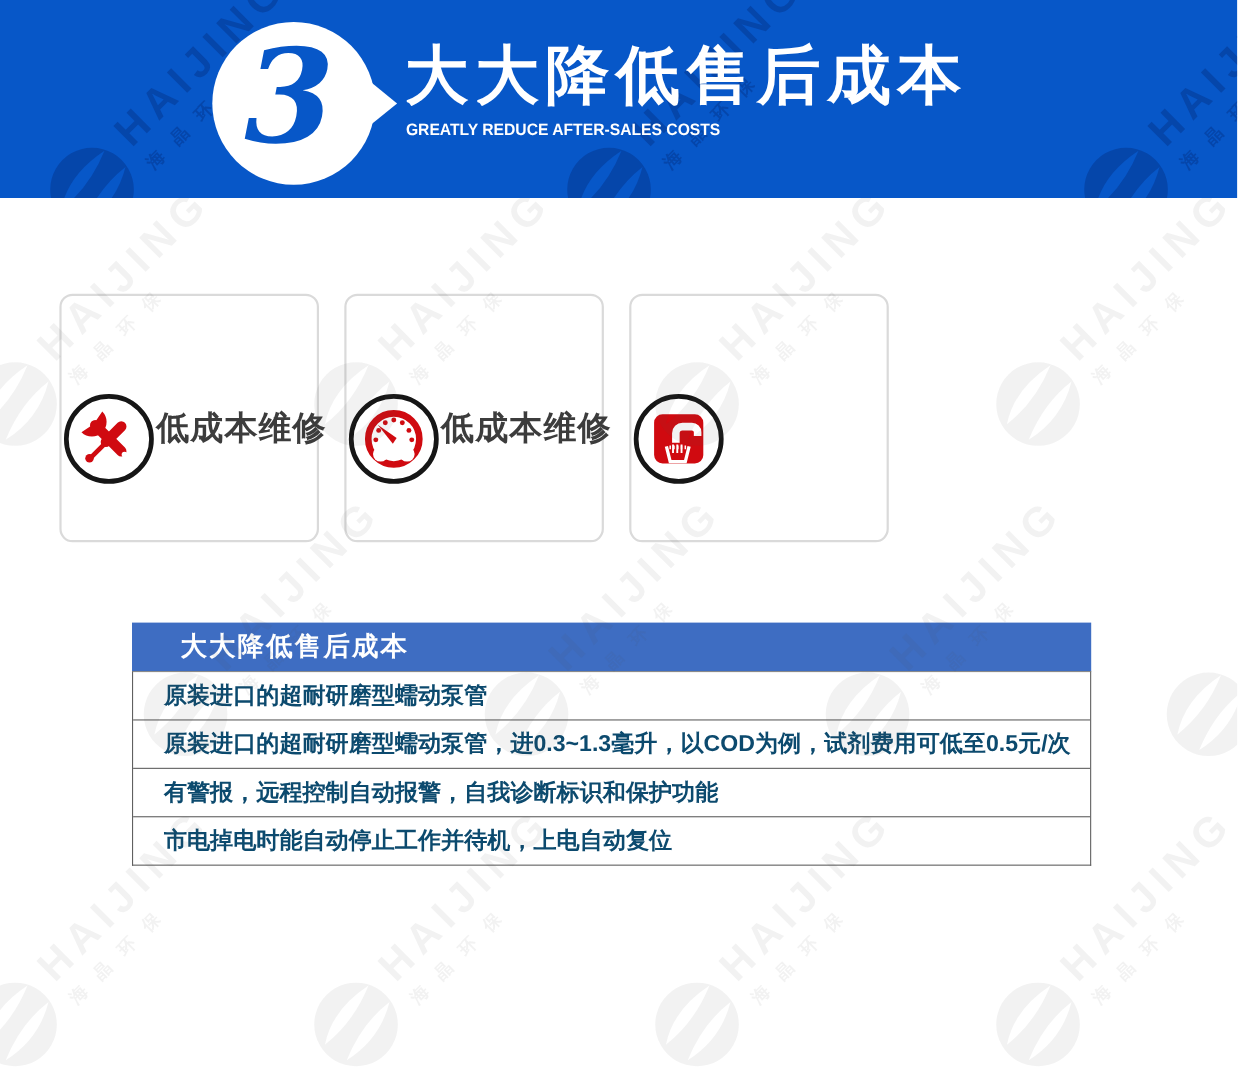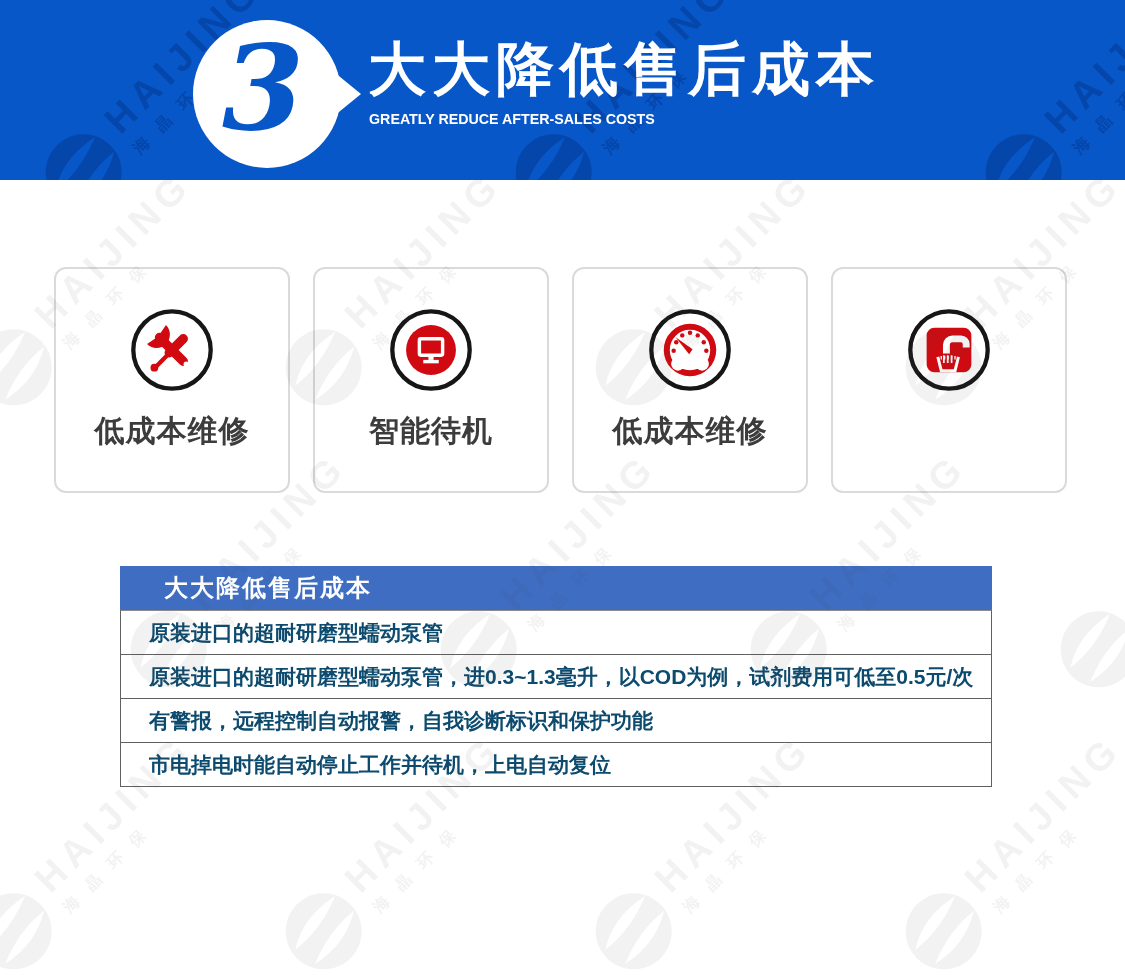--- a/index.html
+++ b/index.html
@@ -17,21 +17,21 @@
   .step-num{font-family:"DejaVu Serif","Liberation Serif",serif;font-style:italic;font-weight:bold;
             font-size:118px;line-height:1;color:#0757c8;transform:translate(-4px,-6px);}
   .banner-title{position:absolute;left:368px;top:36px;color:#ffffff;font-weight:bold;
             font-size:58px;line-height:1.15;letter-spacing:6px;white-space:nowrap;}
   .banner-subtitle{position:absolute;left:369px;top:110px;color:#ffffff;font-weight:bold;
             font-size:15px;letter-spacing:0px;transform:scaleX(.95);transform-origin:left;white-space:nowrap;}
 
   
   .cards{position:absolute;left:54px;top:267px;display:flex;gap:23px;}
   .card{width:232px;height:222px;background:#fff;border:2px solid #dadada;border-radius:12px;
-        display:flex;flex-direction:column;align-items:center;}
+        display:flex;flex-direction:row;align-items:center;}
   .card .icon-wrap{margin-top:38px;width:86px;height:86px;}
   .card .label{margin-top:18px;font-size:30px;font-weight:bold;color:#3c3c3c;
         letter-spacing:1px;white-space:nowrap;}
 
   
   .table-wrap{position:absolute;left:120px;top:566px;width:872px;}
   .t-header{height:44px;background:#3e6dc2;color:#fff;font-size:24px;font-weight:bold;
         letter-spacing:2px;line-height:44px;padding-left:44px;box-sizing:border-box;}
   .t-body{border:1px solid #606060;border-top:1px solid #8a8a8a;box-sizing:border-box;background:#fff;}
   .t-row{height:43px;line-height:43px;padding-left:28px;font-size:21px;font-weight:bold;color:#0c4a6e;
@@ -121,32 +121,20 @@
             <rect x="44.5" y="26" width="11" height="34" rx="5.5" transform="rotate(45 50 50)"></rect>
             <rect x="48" y="55" width="5" height="24" transform="rotate(45 50 50)"></rect>
             <circle cx="29.5" cy="70.5" r="4.5"></circle>
           </g>
           <circle cx="66.5" cy="66.5" r="3" fill="#fff"></circle>
         </svg>
       </div>
       <div class="label">低成本维修</div>
     </div>
 
-    <div class="card">
-      <div class="icon-wrap">
-        <svg width="86" height="86" viewBox="0 0 100 100">
-          <circle cx="50" cy="50" r="45" fill="#fff" stroke="#161616" stroke-width="5"></circle>
-          <circle cx="50" cy="50" r="29" fill="#d00a10"></circle>
-          <rect x="36.5" y="37" width="27" height="19" rx="1.5" fill="none" stroke="#fff" stroke-width="4"></rect>
-          <rect x="47" y="57.5" width="6" height="4" fill="#fff"></rect>
-          <rect x="41" y="61.5" width="18" height="4" fill="#fff"></rect>
-        </svg>
-      </div>
-      <div class="label">智能待机</div>
-    </div>
 
     <div class="card">
       <div class="icon-wrap">
         <svg width="86" height="86" viewBox="0 0 100 100">
           <circle cx="50" cy="50" r="45" fill="#fff" stroke="#161616" stroke-width="5"></circle>
           <circle cx="50" cy="50" r="27" fill="none" stroke="#d00a10" stroke-width="7"></circle>
           <circle cx="36" cy="66" r="8" fill="#fff"></circle>
           <circle cx="64" cy="66" r="8" fill="#fff"></circle>
           <g fill="#d00a10">
             <circle cx="31" cy="51" r="2.6"></circle>

